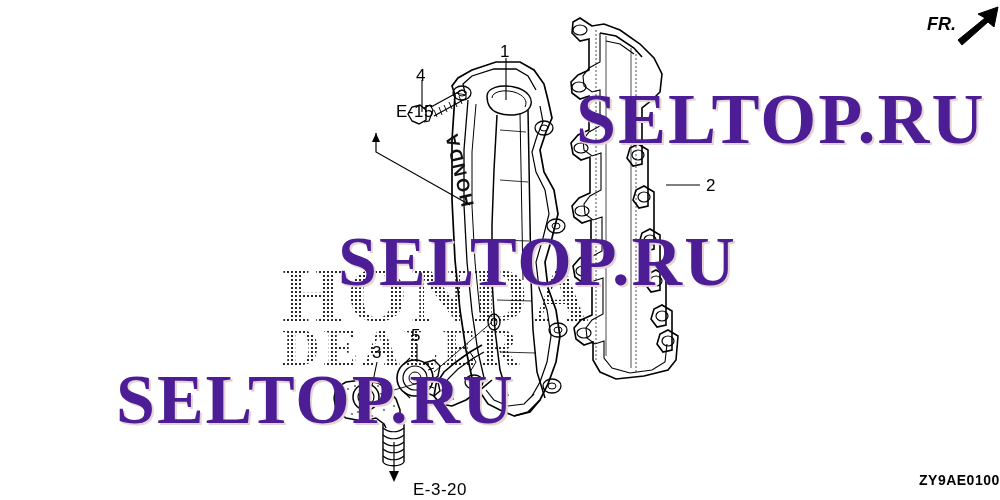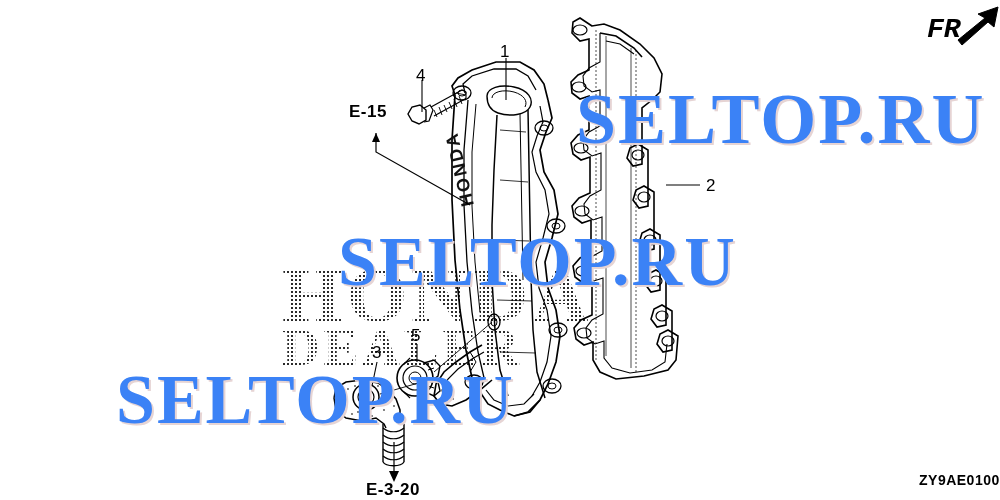--- a/index.html
+++ b/index.html
@@ -2,42 +2,42 @@
 <html><head>
 <meta charset="utf-8">
 <style>
   html,body{margin:0;padding:0;background:#fff;}
   body{width:1000px;height:500px;overflow:hidden;position:relative;
        font-family:"Liberation Sans",sans-serif;}
   #stage{position:absolute;inset:0;width:1000px;height:500px;background:#ffffff;}
 
   
   .wm{position:absolute;font-family:"Liberation Serif",serif;font-weight:bold;
-      color:#3b82f6;letter-spacing:2px;white-space:nowrap;user-select:none;
+      color:#4c1d95;letter-spacing:2px;white-space:nowrap;user-select:none;
       text-shadow:2px 2px 0 #e6d4d4;}
   .wm-1{left:576px;top:78px;font-size:72px;}
   .wm-2{left:338px;top:222px;font-size:70px;}
   .wm-3{left:116px;top:360px;font-size:70px;}
 
   .wm-dot{position:absolute;font-family:"Liberation Serif",serif;font-weight:bold;
           white-space:nowrap;user-select:none;color:transparent;
           -webkit-text-stroke:0px transparent;
           background-image:radial-gradient(#2a2a2a 42%, transparent 43%);
           background-size:4px 4px;
           -webkit-background-clip:text;background-clip:text;}
   .wm-dot-1{left:282px;top:250px;font-size:78px;letter-spacing:4px;}
   .wm-dot-2{left:282px;top:318px;font-size:52px;letter-spacing:4px;}
 
   
   .lbl{position:absolute;color:#000;font-family:"Liberation Sans",sans-serif;}
   .callout{font-size:17px;font-weight:400;}
-  .ref{font-size:17px;font-weight:bold;letter-spacing:.5px;}
+  .ref{font-size:17px;font-weight:normal;letter-spacing:.5px;margin-left:47px;}
   .code{font-size:14px;font-weight:bold;letter-spacing:.5px;
         font-family:"Liberation Sans",sans-serif;}
-  .frtxt{font-size:28px;font-weight:bold;font-style:italic;font-family:Liberation Mono, monospace;}
+  .frtxt{font-size:18px;font-weight:bold;font-style:italic;}
 
   svg{position:absolute;left:0;top:0;}
   .ln{stroke:#000;fill:none;}
 </style>
 </head>
 <body>
 
 <div id="stage">
 
   <div class="wm-dot wm-dot-1">HONDA</div>

